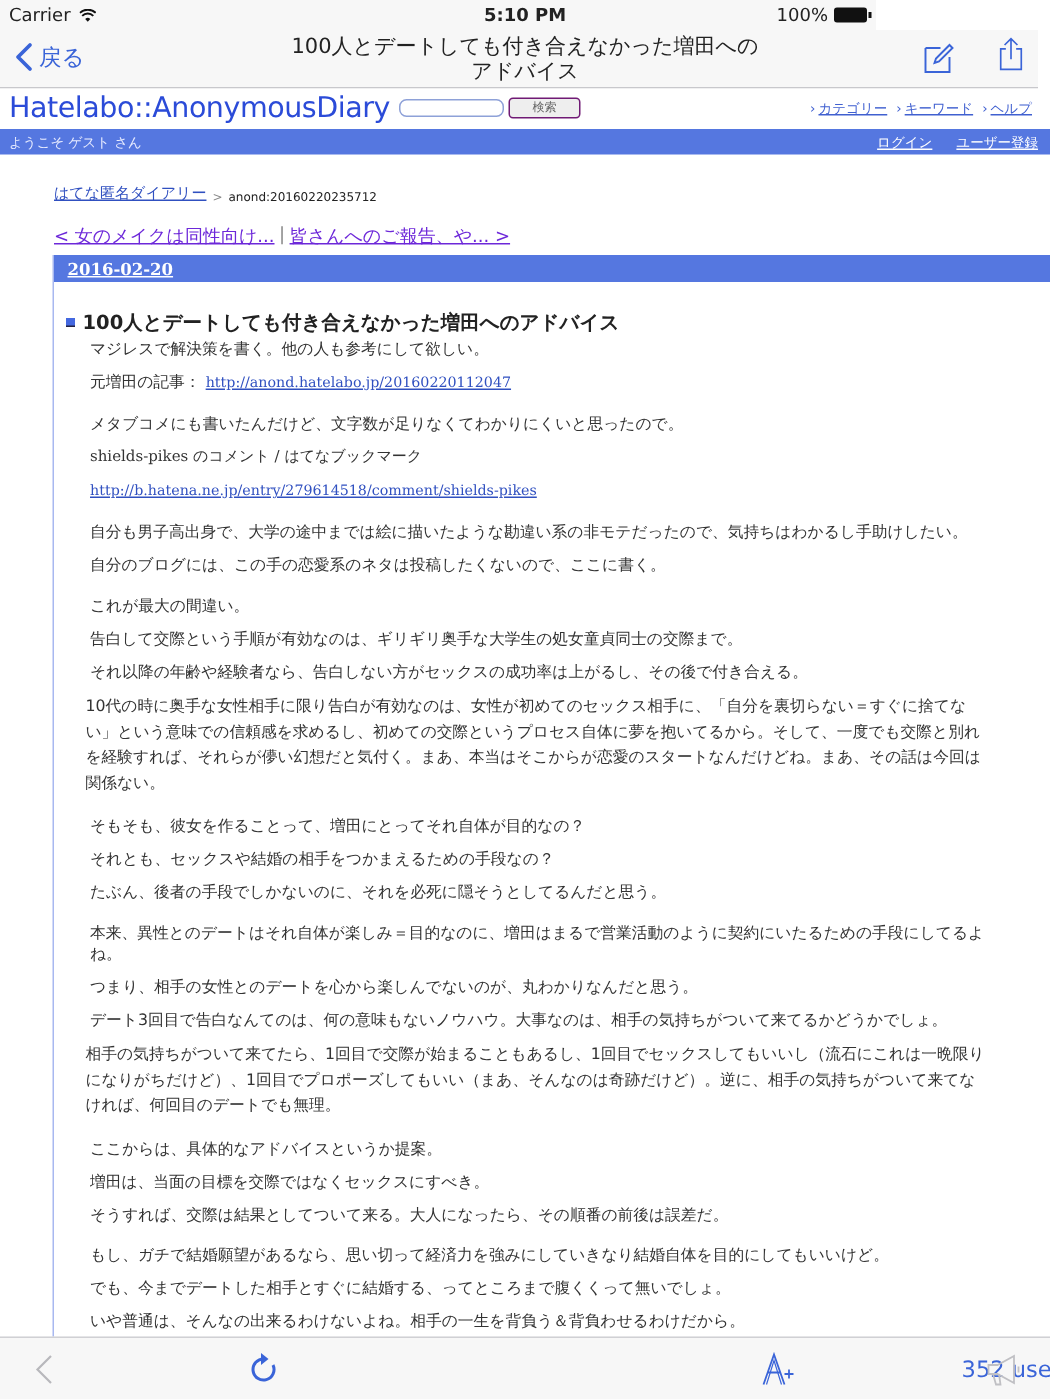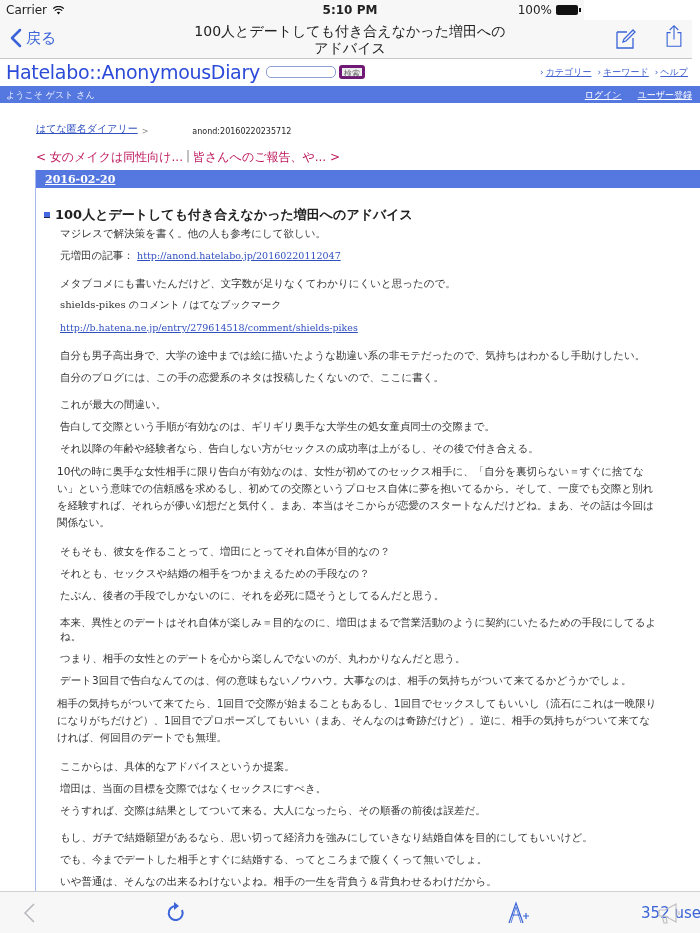--- a/index.html
+++ b/index.html
@@ -20,38 +20,38 @@
   .back-btn svg { width: 12px; height: 20px; }
   .nav-title { position: absolute; left: 180px; width: 340px; top: 3px; text-align: center; font-size: 14px; line-height: 17px; color: #222; }
   .nav-icon { position: absolute; top: 7px; width: 24px; height: 24px; cursor: pointer; }
   .compose-icon { left: 614px; }
   .share-icon { left: 662px; top: 4px; }
 
   
   .site-header { position: absolute; top: 59px; left: 0; width: 700px; height: 27px; background: #fff; }
   .logo { position: absolute; left: 6px; top: 2px; font-family: "DejaVu Sans", sans-serif; font-size: 19px; color: #2b4bd8; letter-spacing: -0.3px; }
   .search-input { position: absolute; left: 266px; top: 7px; width: 70px; height: 12px; border: 1px solid #8ea1d8; border-radius: 5px; background: #fff; }
-  .search-btn { position: absolute; left: 339px; top: 6px; width: 26px; height: 14px; border: 3px solid #701a75; border-radius: 3px; background: #eee; font-size: 8px; color: #666; text-align: center; line-height: 12px; font-family: Liberation Serif, serif; }
+  .search-btn { position: absolute; left: 339px; top: 6px; width: 48px; height: 14px; border: 1px solid #701a75; border-radius: 3px; background: #eee; font-size: 8px; color: #666; text-align: center; line-height: 12px; font-family: Liberation Serif, serif; }
   .header-links { position: absolute; right: 12px; top: 7px; display: flex; gap: 6px; font-size: 9px; }
   .header-links a { color: #4060d0; text-decoration: underline; }
   .header-links a::before { content: "› "; color: #4060d0; text-decoration: none; display: inline-block; margin-right: 2px; }
 
   .welcome-bar { position: absolute; top: 86px; left: 0; width: 700px; height: 17px; background: #5577e0; color: #e8ecff; font-size: 9px; }
   .welcome-bar .greet { position: absolute; left: 6px; top: 3px; }
   .welcome-bar .user-links { position: absolute; right: 8px; top: 3px; display: flex; gap: 16px; }
   .welcome-bar .user-links a { color: #fff; text-decoration: underline; }
 
   
   .breadcrumb { position: absolute; top: 122px; left: 36px; font-size: 10px; display: flex; gap: 4px; align-items: flex-end; }
   .breadcrumb a { color: #3050c0; text-decoration: underline; }
   .breadcrumb .sep { color: #888; font-size: 8px; }
-  .breadcrumb .current { font-size: 8px; color: #222; margin-left: 40px; }
+  .breadcrumb .current { font-size: 8px; color: #222; }
 
   .pager { position: absolute; top: 149px; left: 36px; font-size: 12px; display: flex; gap: 3px; }
-  .pager a { color: #be185d; }
+  .pager a { color: #6d28d9; text-decoration: underline; }
   .pager .bar { color: #888; }
 
   
   .day { position: absolute; top: 170px; left: 35px; width: 694px; height: 730px; border-left: 1px solid #a8b8f0; border-right: 5px solid #4c1d95; }
   .day-header { background: #5577e0; color: #fff; height: 18px; font-family: "DejaVu Serif", serif; font-weight: bold; font-size: 11px; padding: 3px 0 0 9px; }
   .day-header span { text-decoration: underline; }
 
   .entry-title { position: absolute; top: 36px; left: 8px; font-size: 13px; font-weight: bold; color: #222; display: flex; align-items: center; gap: 5px; }
   .entry-title .square { width: 6px; height: 6px; background: #4468e0; border-bottom: 1px solid #224; display: inline-block; }
 

